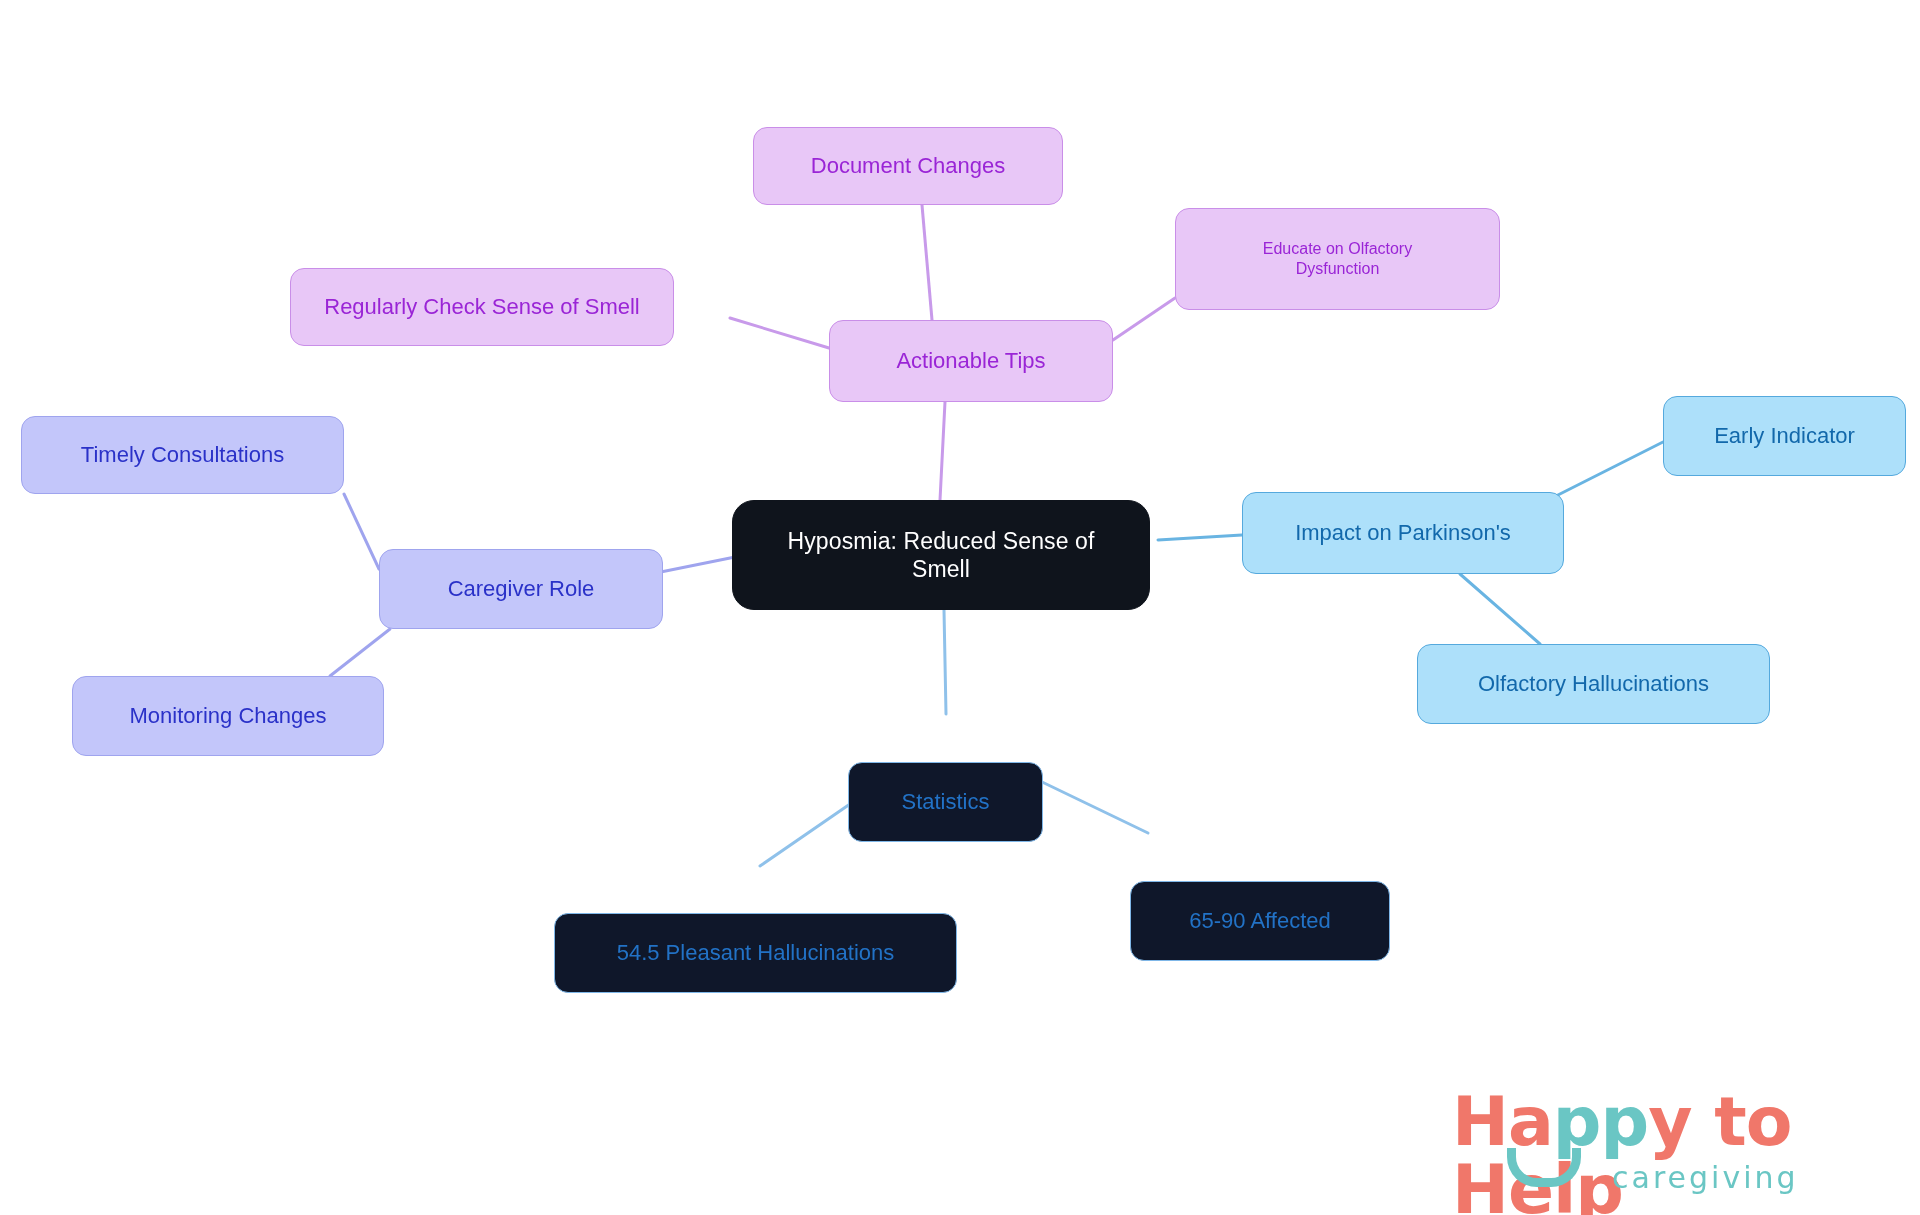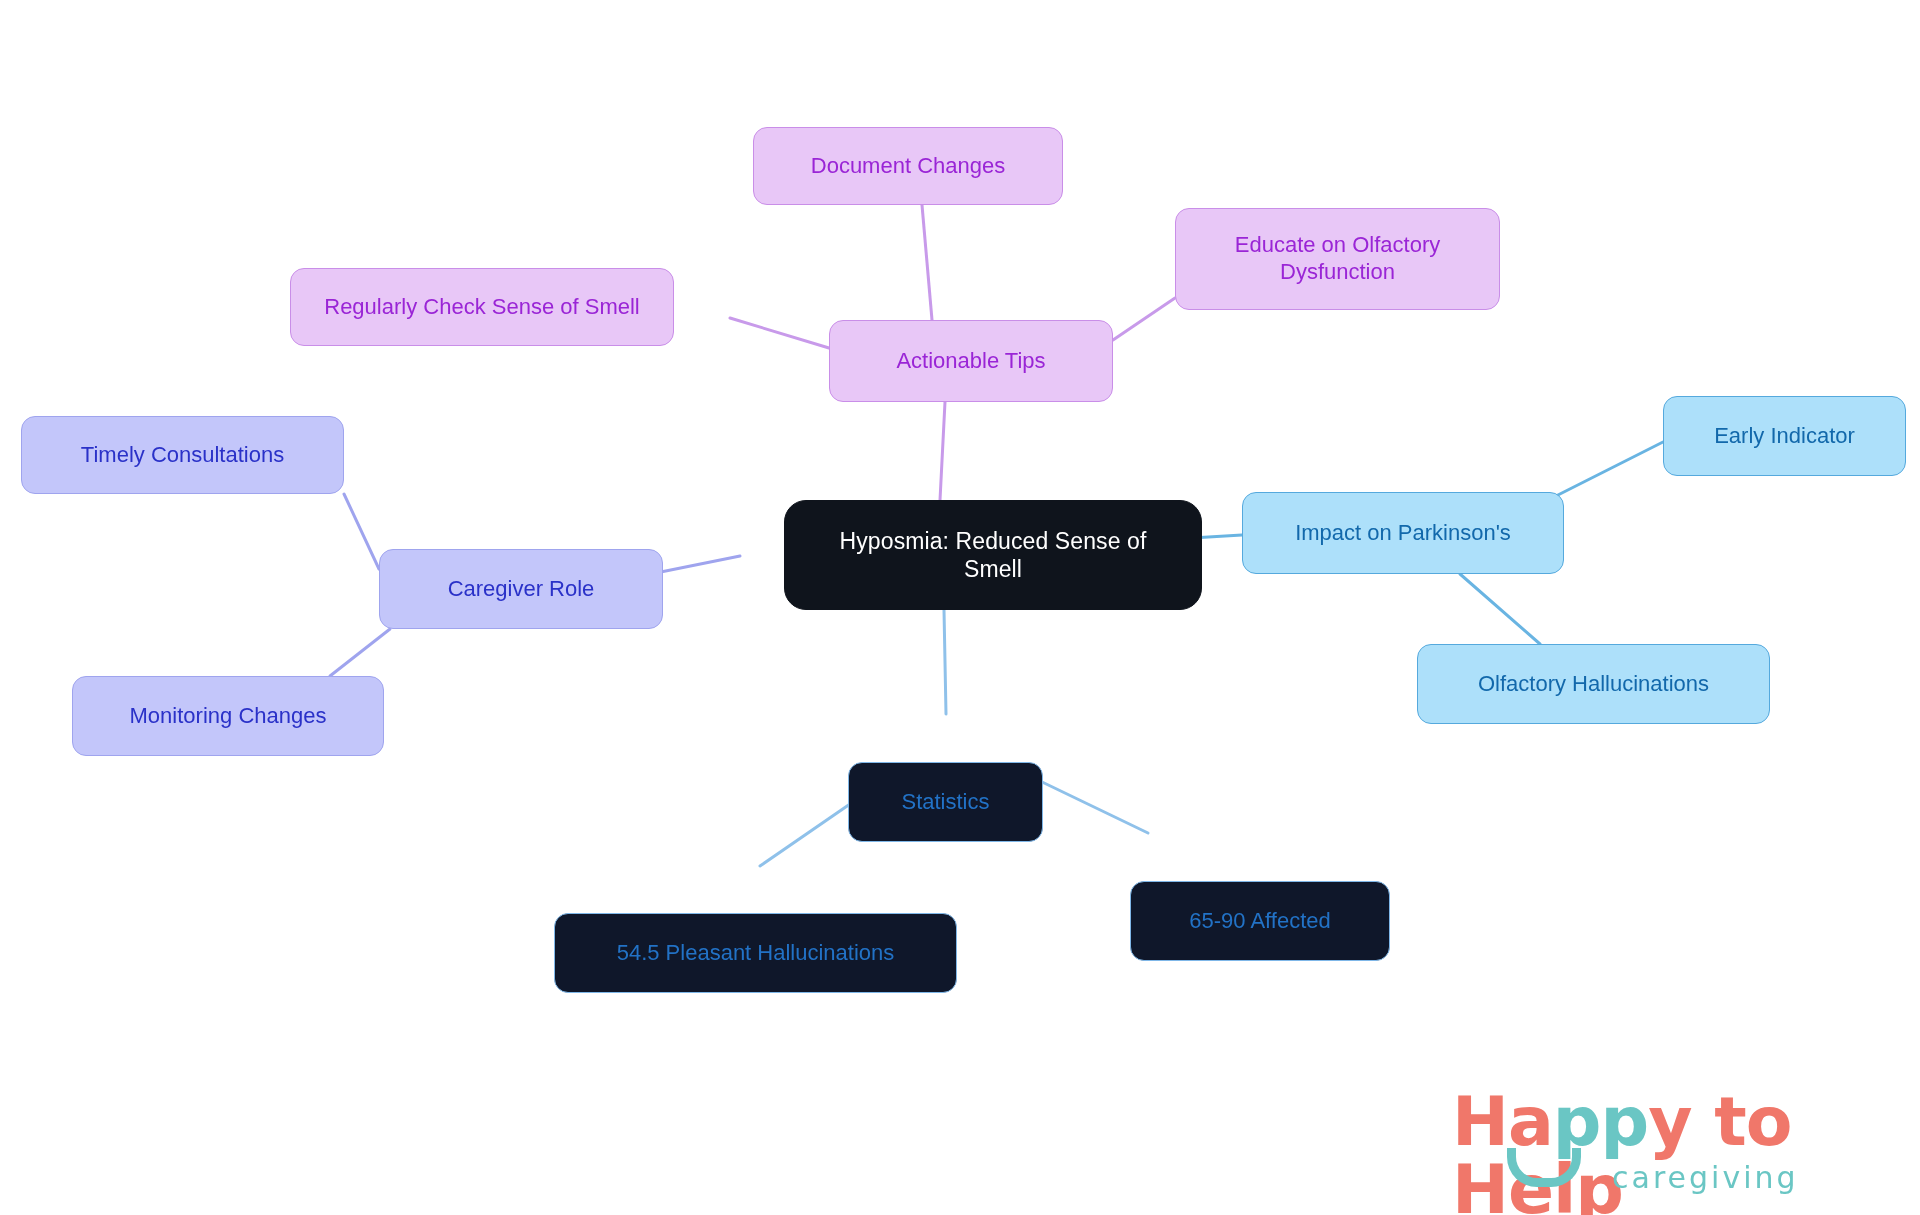--- a/index.html
+++ b/index.html
@@ -142,25 +142,25 @@
       <line x1="1113" y1="340" x2="1175" y2="298" stroke="#c89aea" stroke-width="3" stroke-linecap="round"></line>
       <line x1="379" y1="569" x2="344" y2="494" stroke="#9fa4ee" stroke-width="3" stroke-linecap="round"></line>
       <line x1="390" y1="629" x2="330" y2="676" stroke="#9fa4ee" stroke-width="3" stroke-linecap="round"></line>
       <line x1="1552" y1="498" x2="1663" y2="442" stroke="#69b4e2" stroke-width="3" stroke-linecap="round"></line>
       <line x1="1460" y1="574" x2="1540" y2="644" stroke="#69b4e2" stroke-width="3" stroke-linecap="round"></line>
       <line x1="866" y1="793" x2="760" y2="866" stroke="#8fc1ea" stroke-width="3" stroke-linecap="round"></line>
       <line x1="1040" y1="781" x2="1148" y2="833" stroke="#8fc1ea" stroke-width="3" stroke-linecap="round"></line>
     </svg>
 
   <div id="node-layer">
-      <div class="node root" style="left: 784px; top: 500px; width: 418px; height: 110px; font-size: 23px;"><span class="node-label">Hyposmia: Reduced Sense of Smell</span></div>
+      <div class="node root" style="left: 732px; top: 500px; width: 418px; height: 110px; font-size: 23px;"><span class="node-label">Hyposmia: Reduced Sense of Smell</span></div>
       <div class="node purple" style="left: 829px; top: 320px; width: 284px; height: 82px; font-size: 22px;"><span class="node-label">Actionable Tips</span></div>
       <div class="node purple" style="left: 290px; top: 268px; width: 384px; height: 78px; font-size: 22px;"><span class="node-label">Regularly Check Sense of Smell</span></div>
       <div class="node purple" style="left: 753px; top: 127px; width: 310px; height: 78px; font-size: 22px;"><span class="node-label">Document Changes</span></div>
-      <div class="node purple" style="left: 1175px; top: 208px; width: 325px; height: 102px; font-size: 22px;"><span class="node-label">Educate on Olfactory
+      <div class="node purple" style="left: 1175px; top: 208px; width: 325px; height: 102px; font-size: 16px;"><span class="node-label">Educate on Olfactory
 Dysfunction</span></div>
       <div class="node periwinkle" style="left: 379px; top: 549px; width: 284px; height: 80px; font-size: 22px;"><span class="node-label">Caregiver Role</span></div>
       <div class="node periwinkle" style="left: 21px; top: 416px; width: 323px; height: 78px; font-size: 22px;"><span class="node-label">Timely Consultations</span></div>
       <div class="node periwinkle" style="left: 72px; top: 676px; width: 312px; height: 80px; font-size: 22px;"><span class="node-label">Monitoring Changes</span></div>
       <div class="node blue" style="left: 1242px; top: 492px; width: 322px; height: 82px; font-size: 22px; align-items: center;"><span class="node-label">Impact on Parkinson's</span></div>
       <div class="node blue" style="left: 1663px; top: 396px; width: 243px; height: 80px; font-size: 22px;"><span class="node-label">Early Indicator</span></div>
       <div class="node blue" style="left: 1417px; top: 644px; width: 353px; height: 80px; font-size: 22px;"><span class="node-label">Olfactory Hallucinations</span></div>
       <div class="node paleblue" style="left: 848px; top: 714px; width: 195px; height: 80px; font-size: 22px;"><span class="node-label">Statistics</span></div>
       <div class="node paleblue" style="left: 554px; top: 865px; width: 403px; height: 80px; font-size: 22px;"><span class="node-label">54.5 Pleasant Hallucinations</span></div>
       <div class="node paleblue" style="left: 1130px; top: 833px; width: 260px; height: 80px; font-size: 22px;"><span class="node-label">65-90 Affected</span></div>

